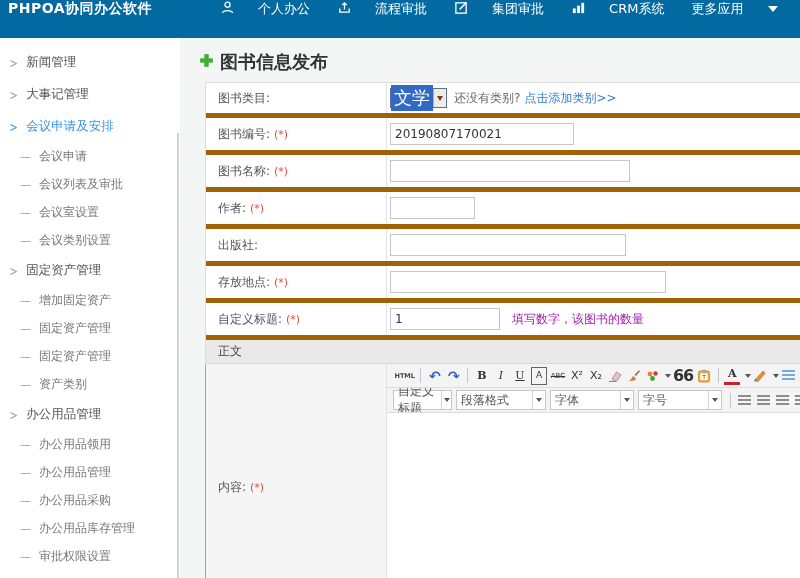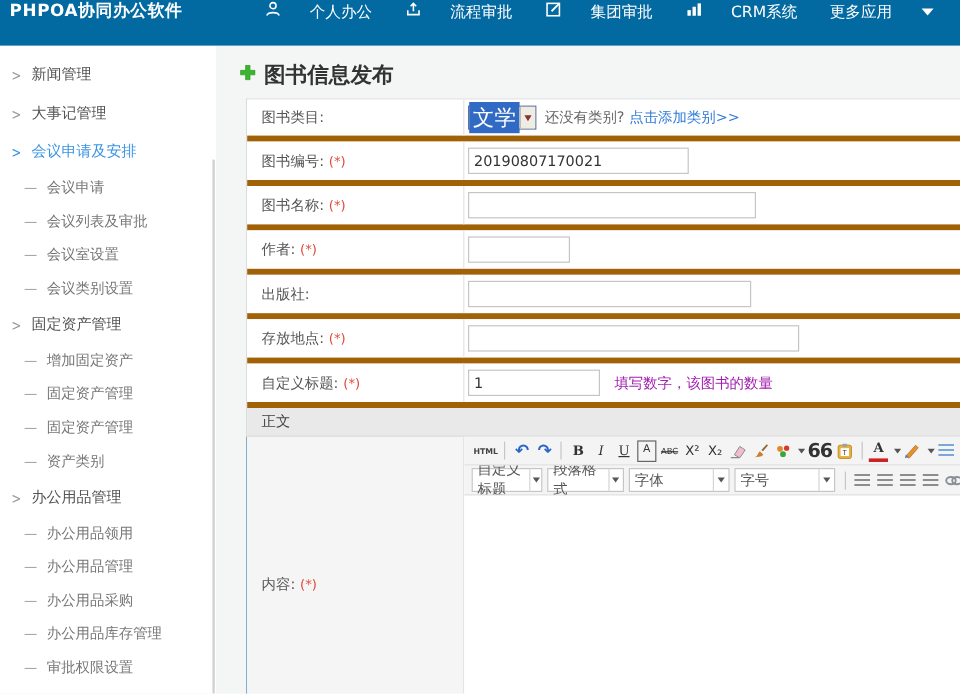--- a/index.html
+++ b/index.html
@@ -66,21 +66,21 @@
   .g-boxa { border:1px solid #666; font-size:9px; padding:0 2px; line-height:11px; }
   .g-strike { font-size:7px; text-decoration:line-through; }
   .g-quote { font-weight:bold; font-size:16px; letter-spacing:-1px; color:#333; }
   .g-fontcolor { font-weight:bold; font-family:"DejaVu Serif","Liberation Serif",serif; border-bottom:3px solid #cc2222; line-height:12px; }
   .mini-caret { width:0;height:0;border-left:3px solid transparent;border-right:3px solid transparent;border-top:4px solid #555; margin-left:3px; }
   .bars { width:13px; height:11px; background:repeating-linear-gradient(to bottom,#8d8d8d 0 2px,transparent 2px 4px); }
   .bars.blue { background:repeating-linear-gradient(to bottom,#7aa8d8 0 2px,transparent 2px 4px); }
   .tb2 .dd { display:flex; align-items:center; justify-content:space-between; background:#fff; border:1px solid #c6c6c6; height:20px; margin-right:4px; padding-left:4px; color:#555; font-size:12px; cursor:pointer; }
   .dd .ddcaret { width:13px; height:100%; border-left:1px solid #d5d5d5; display:flex; align-items:center; justify-content:center; }
   .dd .ddcaret b { width:0;height:0;border-left:3px solid transparent;border-right:3px solid transparent;border-top:4px solid #555; }
-  .dd74{width:59px}.dd72{width:64px}.dd66{width:84px}
+  .dd74{width:59px}.dd72{width:90px}.dd66{width:84px}
   .editor-canvas { flex:1; background:#fff; }
 </style>
 </head>
 <body>
 
 <div class="header">
   <div class="logo">PHPOA协同办公软件</div>
   <div class="hamburger">
       <i></i>
       <i></i>

